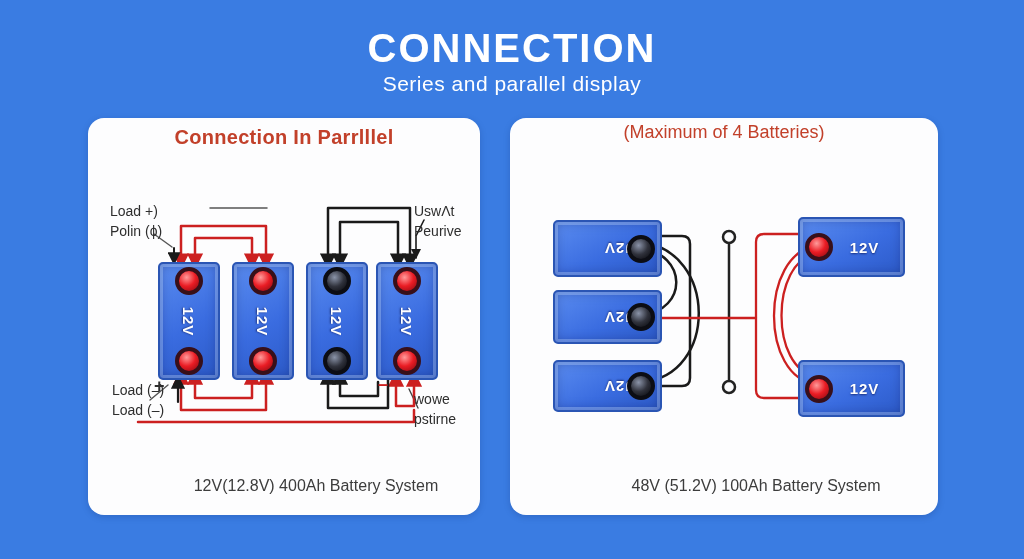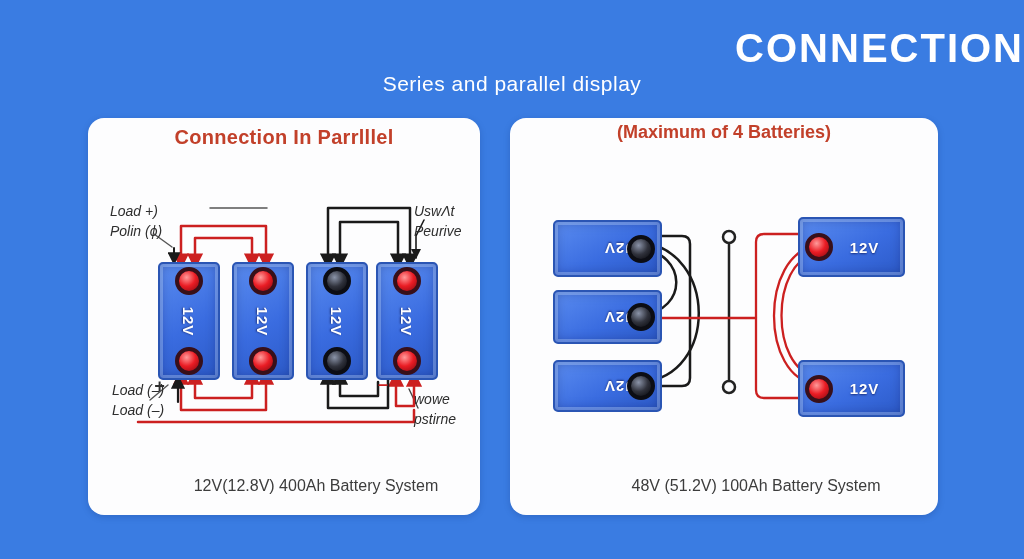--- a/index.html
+++ b/index.html
@@ -1,40 +1,40 @@
 <!DOCTYPE html>
 <html><head>
 <meta charset="utf-8">
 <style>
   html,body{margin:0;padding:0;}
   .stage{
     position:relative;width:1024px;height:559px;overflow:hidden;
     background:#3a7ce2;font-family:"Liberation Sans",sans-serif;
   }
   .main-title{
-    position:absolute;top:26px;left:0;width:100%;text-align:right;
+    position:absolute;top:26px;left:0;width:100%;text-align:center;
     color:#ffffff;font-size:40px;font-weight:bold;letter-spacing:2px;
   }
   .main-subtitle{
     position:absolute;top:72px;left:0;width:100%;text-align:center;
     color:#ffffff;font-size:21px;letter-spacing:0.5px;
   }
   .panel{
     position:absolute;top:118px;height:397px;background:#fdfdfe;
     border-radius:16px;box-shadow:0 2px 6px rgba(20,50,120,.25);
   }
   .panel.left{left:88px;width:392px;}
   .panel.right{left:510px;width:428px;}
   .panel-title{
     margin:0;padding-top:8px;text-align:center;color:#c2402a;
     font-size:20px;font-weight:bold;letter-spacing:0.3px;
   }
   .panel-subtitle{
     margin:0;padding-top:4px;text-align:center;color:#c2402a;
-    font-size:18px;font-weight:bold;
+    font-size:18px;font-weight:normal;
   }
   .caption{
     position:absolute;bottom:20px;left:0;width:100%;text-align:center;
     color:#3c3c3c;font-size:16px;margin-left:32px;
   }
   .diagram{position:absolute;inset:0;}
   .wires{position:absolute;left:0;top:0;}
 
   .battery{
     position:absolute;border-radius:5px;
@@ -59,21 +59,21 @@
   }
   .terminal.black{
     background:radial-gradient(circle at 38% 32%,#8a93a8 0%,#30323c 50%,#05060a 100%);
     border:4px solid #0c0d14;
   }
   .terminal.top{top:3px;left:50%;transform:translateX(-50%);}
   .terminal.bottom{bottom:3px;left:50%;transform:translateX(-50%);}
   .terminal.right{right:5px;top:50%;transform:translateY(-50%);}
   .terminal.left{left:5px;top:50%;transform:translateY(-50%);}
 
-  .anno{position:absolute;color:#2e2e2e;font-size:14px;line-height:1.4;font-style:italic;}
+  .anno{position:absolute;color:#2e2e2e;font-size:14px;line-height:1.4;}
   .anno span{display:block;}
   .anno.sign{font-size:18px;font-weight:bold;}
   .anno.red{color:#cc2020;}
 </style>
 </head>
 <body>
 
 <div class="stage">
 
   <div class="main-title">CONNECTION</div>

